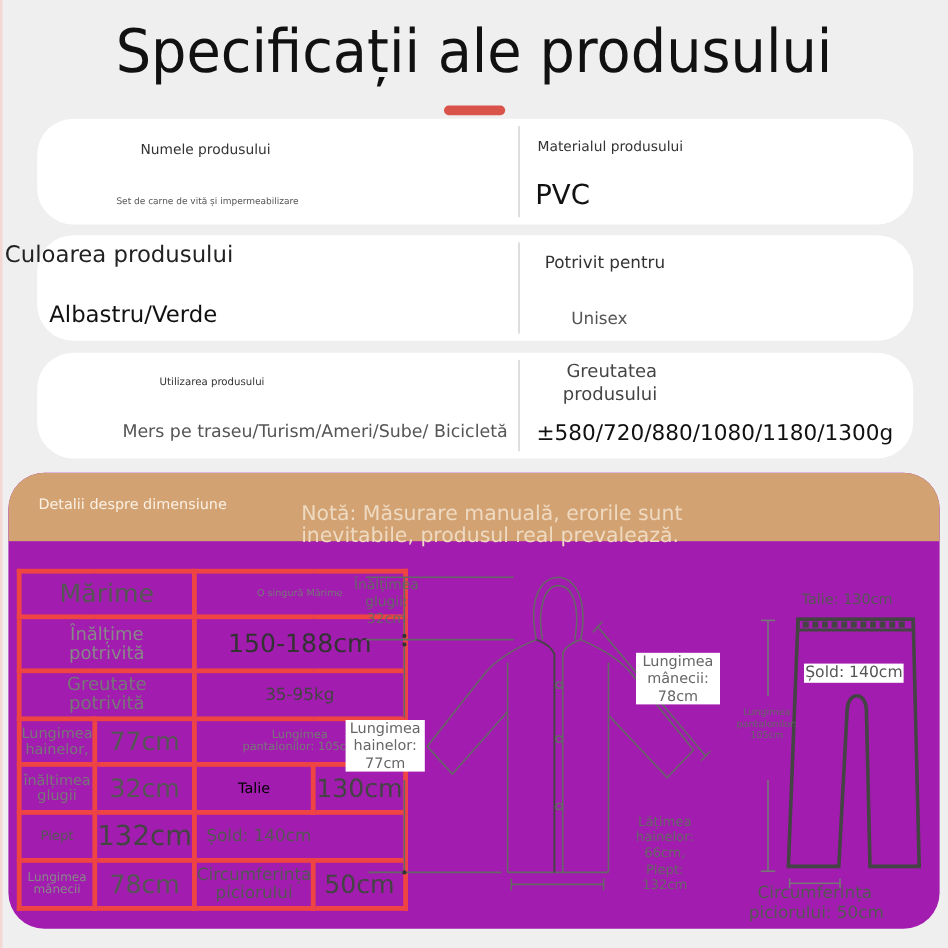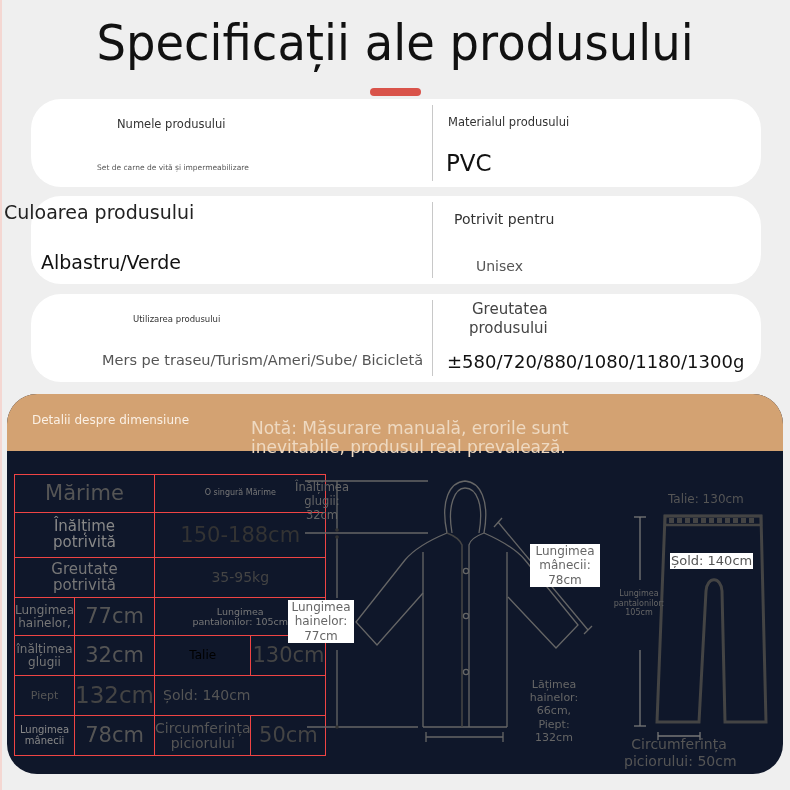--- a/index.html
+++ b/index.html
@@ -26,40 +26,40 @@
       position: absolute; background: #fff; border-radius: 30px;
     }
     .card .divider {
       position: absolute; top: 6px; bottom: 6px; width: 1px; background: #c8c8c8;
     }
     .txt { position: absolute; white-space: nowrap; }
 
     
     .size-panel {
       position: absolute; left: 7px; top: 394px; width: 776px; height: 380px;
-      background: #0f172a; border-radius: 30px; overflow: hidden;
+      background: #a21caf; border-radius: 30px; overflow: hidden;
     }
     .size-header {
       position: absolute; left: 0; top: 0; width: 776px; height: 57px;
       background: #d3a272;
     }
     .size-header .hdr-title {
       position: absolute; left: 25px; top: 19px; font-size: 12px; color: #fbf0e4;
     }
     .size-header .hdr-note {
       position: absolute; left: 244px; top: 25px; font-size: 17px; color: #eed9c1;
       line-height: 19px; white-space: normal; width: 320px;
     }
 
     table.sizes {
       position: absolute; left: 14px; top: 474px; border-collapse: collapse;
       color: #555;
     }
     table.sizes td {
-      border: 1px solid #ef4444; text-align: center; vertical-align: middle;
+      border: 4px solid #ef4444; text-align: center; vertical-align: middle;
       padding: 0; line-height: 1.05;
     }
     .svg-layer { position: absolute; left: 0; top: 0; }
     .diag-label {
       position: absolute; text-align: center; color: #666; line-height: 1.2;
       white-space: nowrap;
     }
   </style>
 </head>
 <body>

